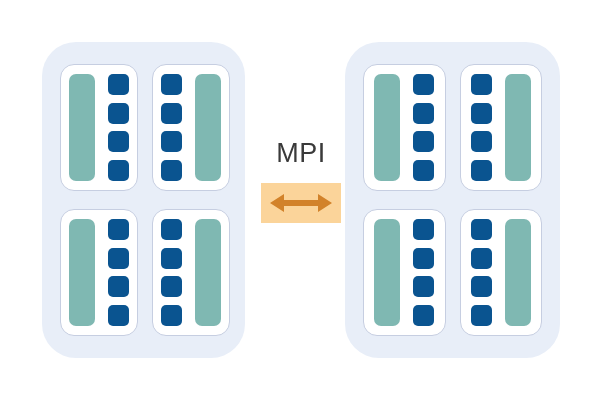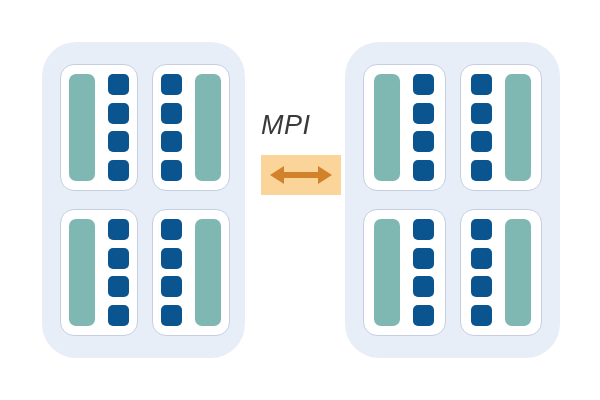--- a/index.html
+++ b/index.html
@@ -81,26 +81,25 @@
     width: 21px;
     height: 21px;
     background: #0a5490;
     border-radius: 5px;
   }
 
   
   .mpi-link {
     position: absolute;
     left: 261px;
-    top: 112px;
+    top: 140px;
     width: 80px;
     display: flex;
     flex-direction: column;
-    align-items: flex-start;
-    font-style: italic;
+    align-items: center;
   }
   .mpi-label {
     font-size: 27px;
     line-height: 1;
     color: #3a3a3a;
     letter-spacing: 0.5px;
     margin-bottom: 16px;
     white-space: nowrap;
   }
   .mpi-arrow-box {

